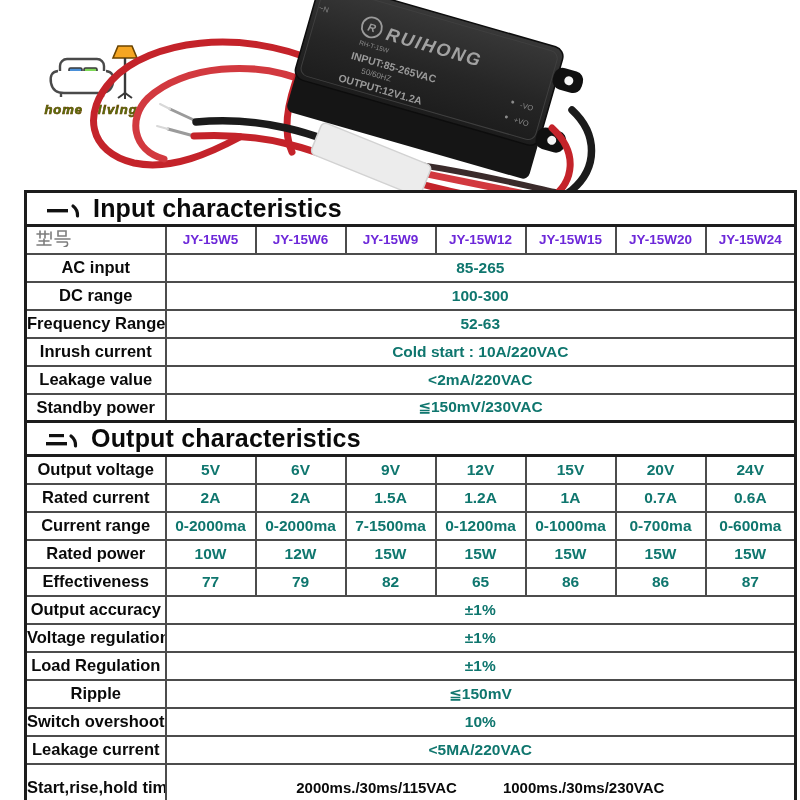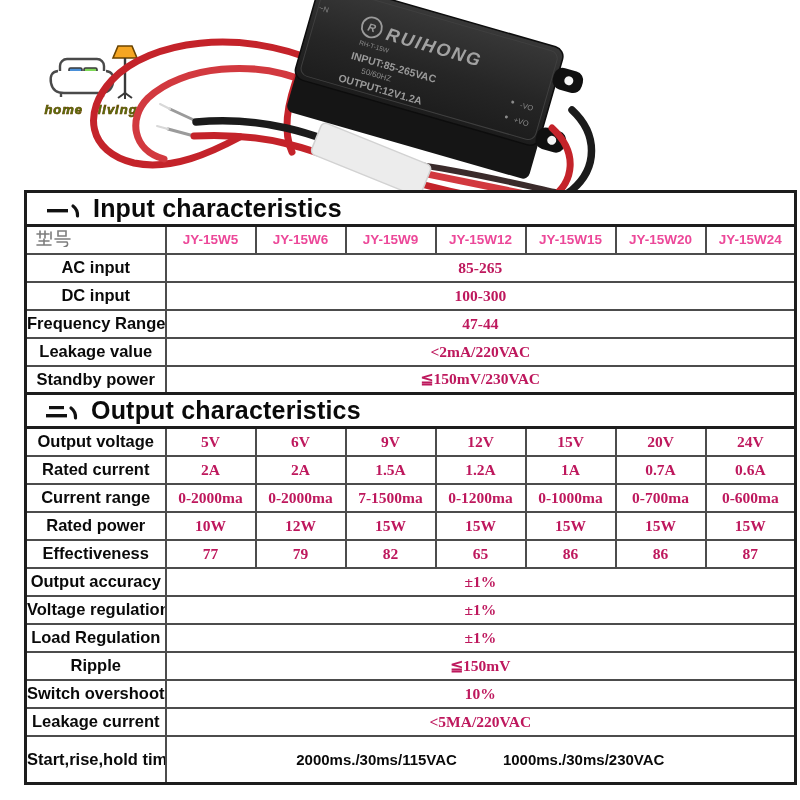--- a/index.html
+++ b/index.html
@@ -22,22 +22,22 @@
   table.spec{border:3px solid #1d1d1d;}
   td{border:2px solid #4c4c4c;text-align:center;vertical-align:middle;
      overflow:hidden;white-space:nowrap;padding:0;}
   tr.title-row td{border:3px solid #1d1d1d;text-align:left;height:31px;}
   .title-inner{display:flex;align-items:center;gap:12px;padding-left:6px;
                font-size:25px;font-weight:bold;letter-spacing:0.2px;}
   tr.r{height:28px;}
   tr.last{height:48px;}
   .lbl{font-size:16.5px;font-weight:700;color:#0a0a0a;}
   .model-lbl{text-align:left;padding-left:5px;}
-  .colhead{font-size:13.5px;font-weight:bold;color:#ec4899;}
-  .val{font-size:15.5px;font-weight:600;color:#be185d;font-family:Liberation Serif, serif;}
+  .colhead{font-size:13.5px;font-weight:bold;color:#6d28d9;}
+  .val{font-size:15.5px;font-weight:600;color:#0f766e;}
   .dualval{display:flex;justify-content:center;gap:46px;font-size:15px;font-weight:600;}
   .sr{display:inline-block;width:0;height:0;overflow:hidden;font-size:0;}
   .cjk-glyph{display:inline-block;vertical-align:-2px;}
 </style>
 </head>
 <body>
 
 <div class="page">
 
   <div class="logo">
@@ -176,26 +176,30 @@
       <td class="colhead">JY-15W15</td>
       <td class="colhead">JY-15W20</td>
       <td class="colhead">JY-15W24</td>
     </tr>
 
     <tr class="r">
       <td class="lbl">AC input</td>
       <td class="val" colspan="7">85-265</td>
     </tr>
     <tr class="r">
-      <td class="lbl">DC input</td>
+      <td class="lbl">DC range</td>
       <td class="val" colspan="7">100-300</td>
     </tr>
     <tr class="r">
       <td class="lbl">Frequency Range</td>
-      <td class="val" colspan="7">47-44</td>
+      <td class="val" colspan="7">52-63</td>
+    </tr>
+    <tr class="r">
+      <td class="lbl">Inrush current</td>
+      <td class="val" colspan="7">Cold start : 10A/220VAC</td>
     </tr>
     <tr class="r">
       <td class="lbl">Leakage value</td>
       <td class="val" colspan="7">&lt;2mA/220VAC</td>
     </tr>
     <tr class="r">
       <td class="lbl">Standby power</td>
       <td class="val" colspan="7">≦150mV/230VAC</td>
     </tr>
 

